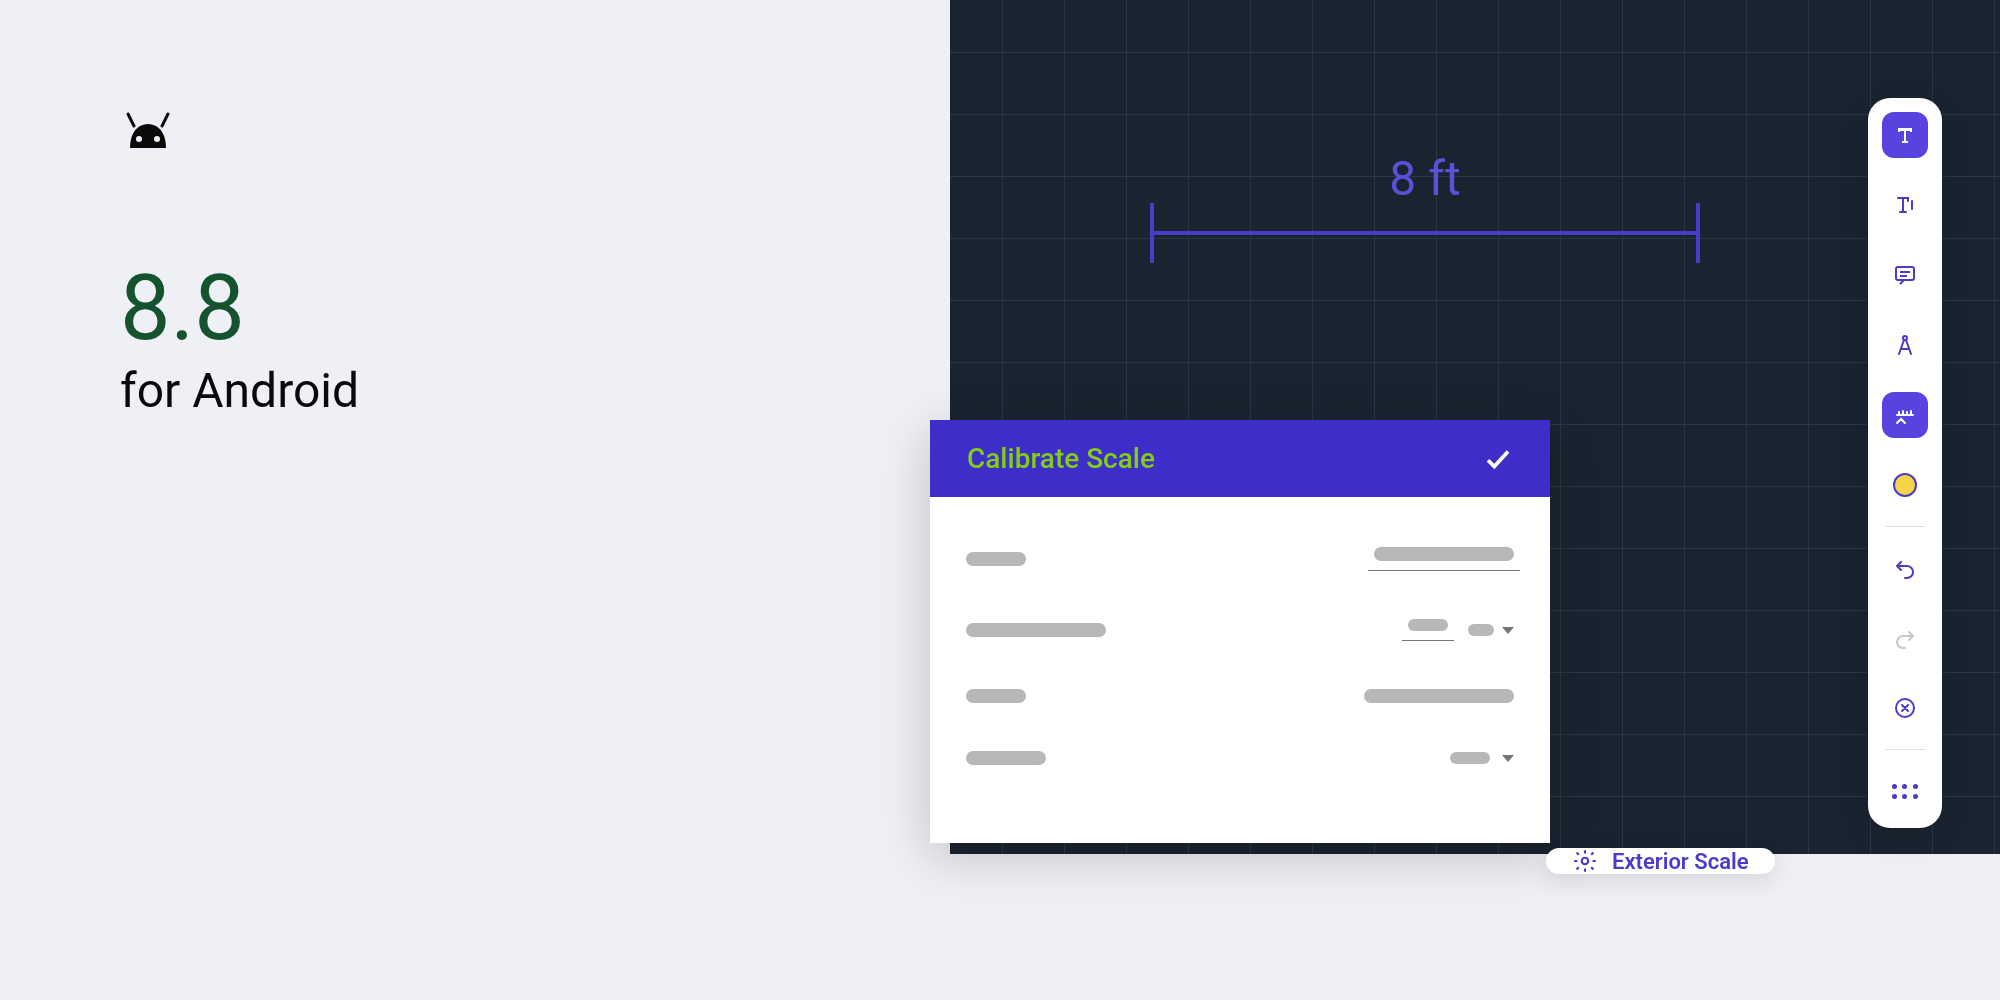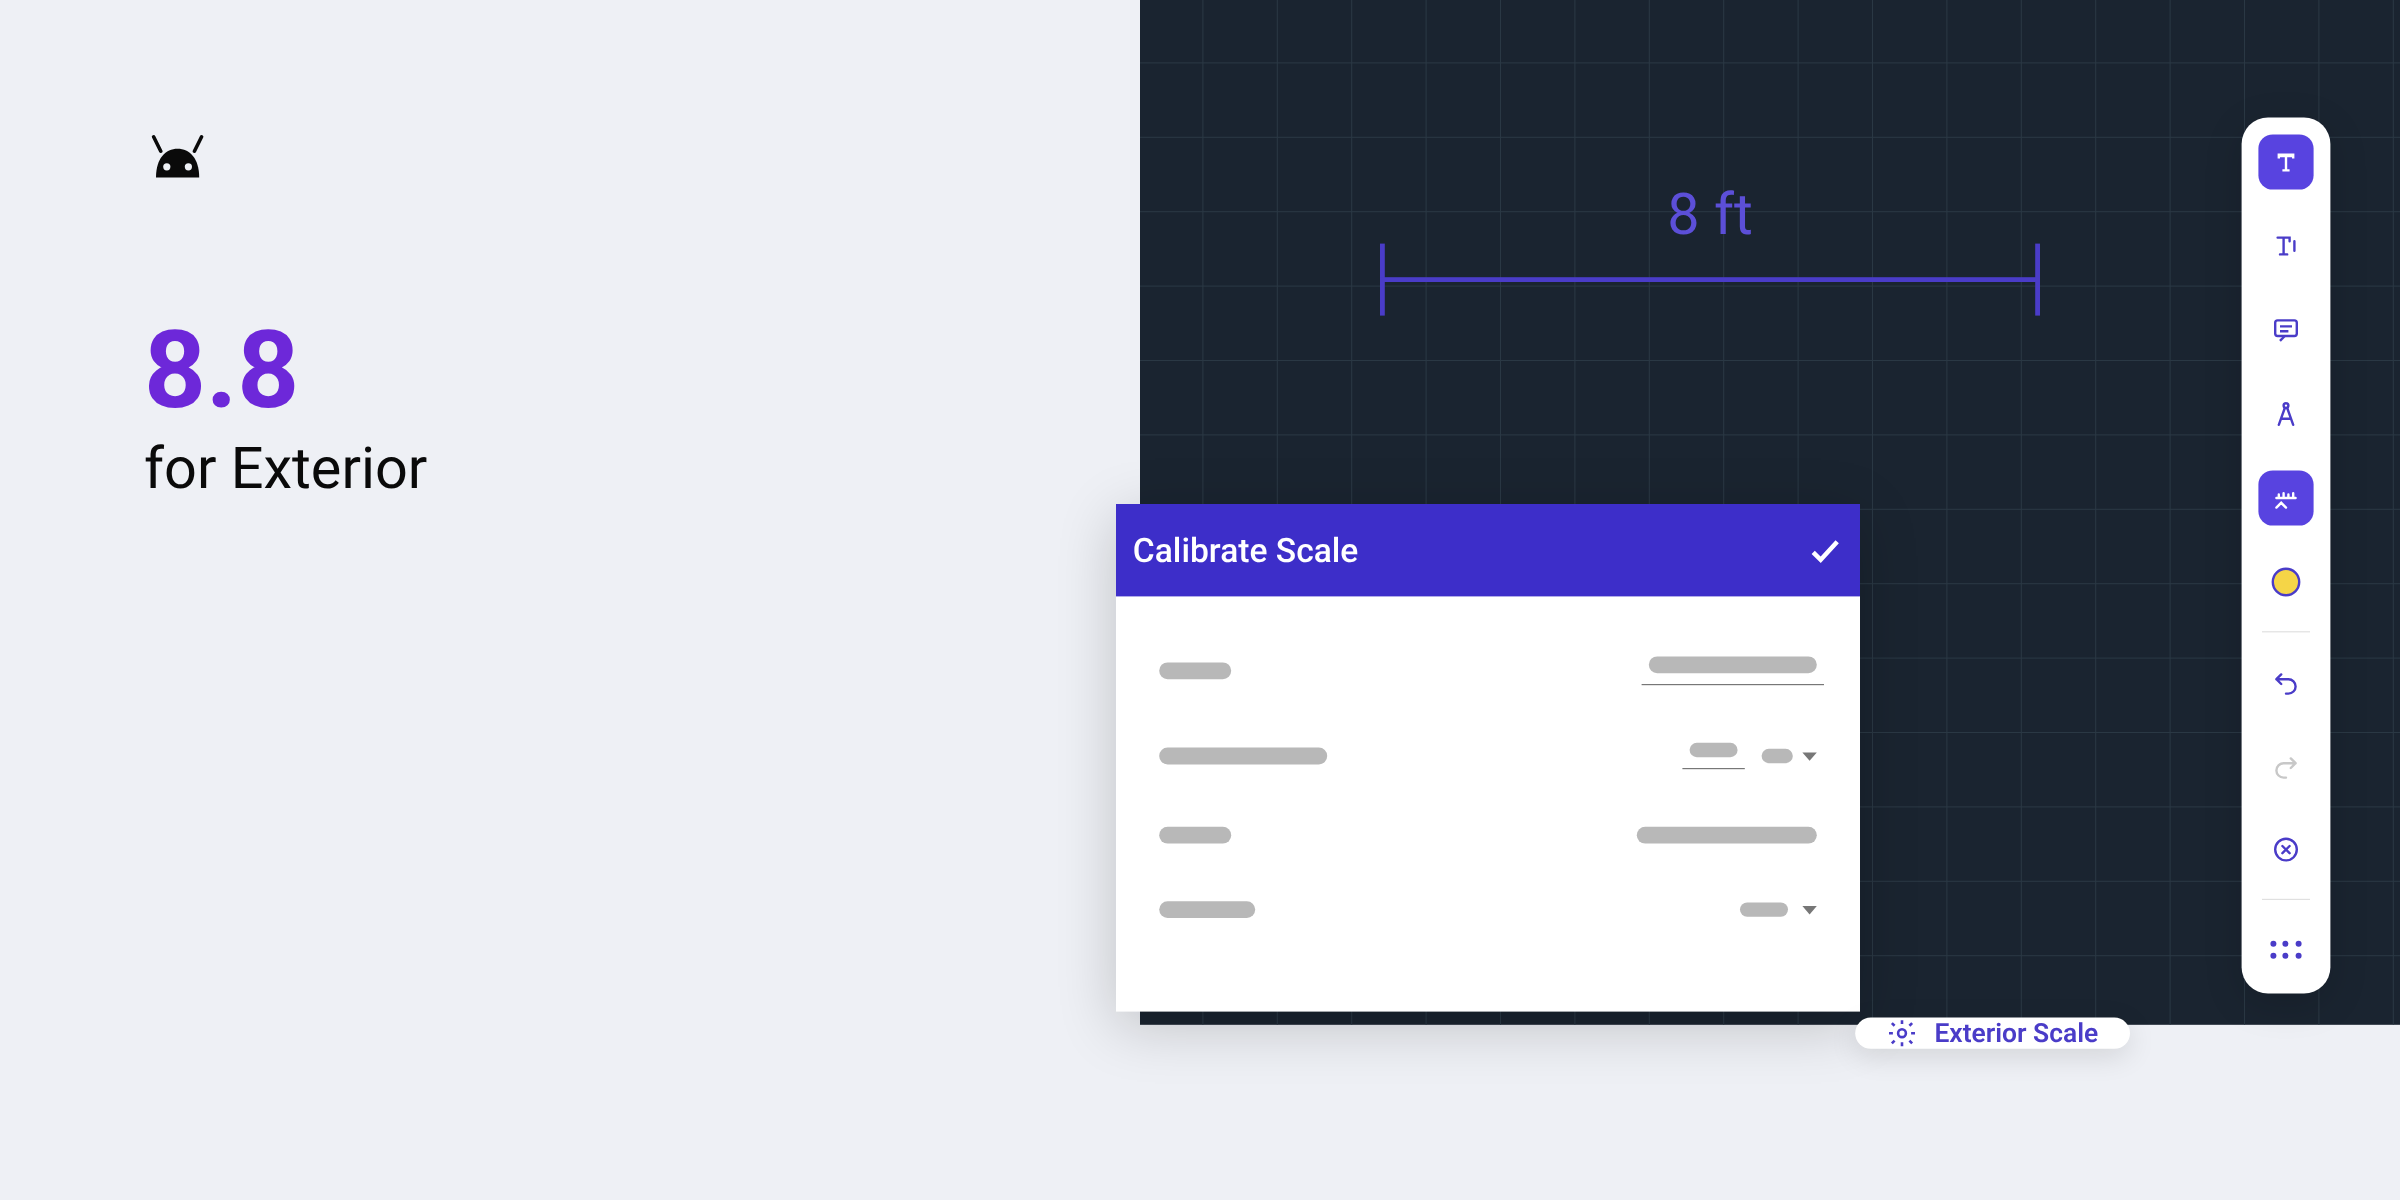--- a/index.html
+++ b/index.html
@@ -18,22 +18,22 @@
   left: 120px;
   top: 110px;
 }
 .android-icon {
   width: 56px;
   height: 40px;
   margin-bottom: 110px;
 }
 .version {
   font-size: 90px;
-  font-weight: 700;
-  color: #6d28d9;
+  font-weight: 400;
+  color: #14532d;
   line-height: 1;
 }
 .subtitle {
   font-size: 48px;
   font-weight: 400;
   color: #0a0a0a;
   margin-top: 8px;
 }
 
 
@@ -94,22 +94,22 @@
 .calibrate-modal {
   position: absolute;
   left: 930px;
   top: 420px;
   width: 620px;
   background: #fff;
   box-shadow: 0 12px 48px rgba(0,0,0,0.2);
 }
 .calibrate-header {
   background: #3d2ec9;
-  color: #ffffff;
-  padding: 22px 14px;
+  color: #84cc16;
+  padding: 22px 37px;
   display: flex;
   justify-content: space-between;
   align-items: center;
   font-size: 28px;
   font-weight: 500;
 }
 .check-icon {
   width: 30px;
   height: 30px;
   stroke: #fff;
@@ -260,21 +260,21 @@
 
 <div class="left-panel">
   <svg class="android-icon" viewBox="0 0 56 40">
     <path fill="#0a0a0a" d="M10 38 C10 22 18 14 28 14 C38 14 46 22 46 38 Z"></path>
     <circle fill="#eef0f5" cx="19" cy="29" r="3"></circle>
     <circle fill="#eef0f5" cx="37" cy="29" r="3"></circle>
     <line stroke="#0a0a0a" stroke-width="3" stroke-linecap="round" x1="14" y1="16" x2="8" y2="4"></line>
     <line stroke="#0a0a0a" stroke-width="3" stroke-linecap="round" x1="42" y1="16" x2="48" y2="4"></line>
   </svg>
   <div class="version">8.8</div>
-  <div class="subtitle">for Exterior</div>
+  <div class="subtitle">for Android</div>
 </div>
 
 <div class="canvas"></div>
 
 <div class="measurement">
   <div class="measurement-label">8 ft</div>
   <div class="measurement-bar">
     <div class="measurement-line"></div>
   </div>
 </div>

